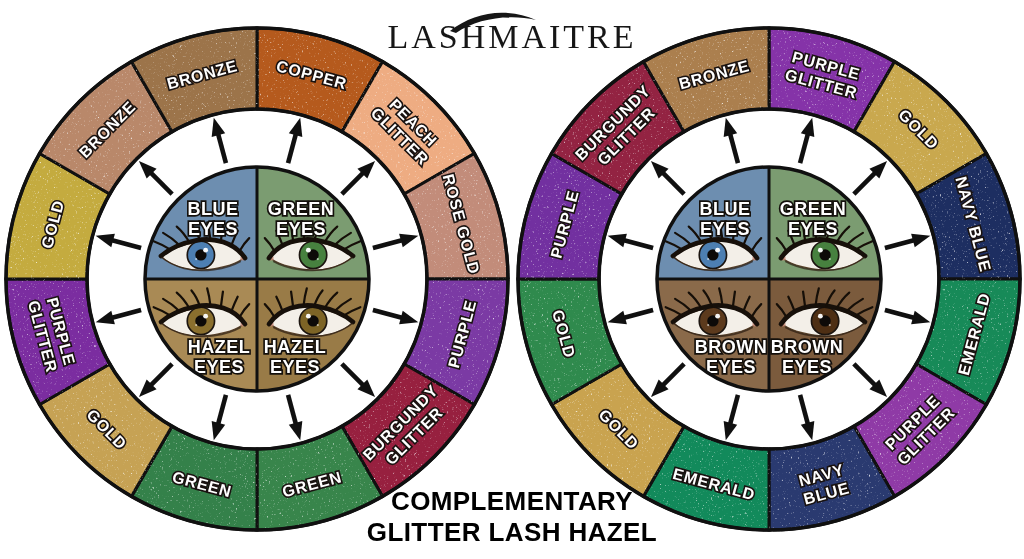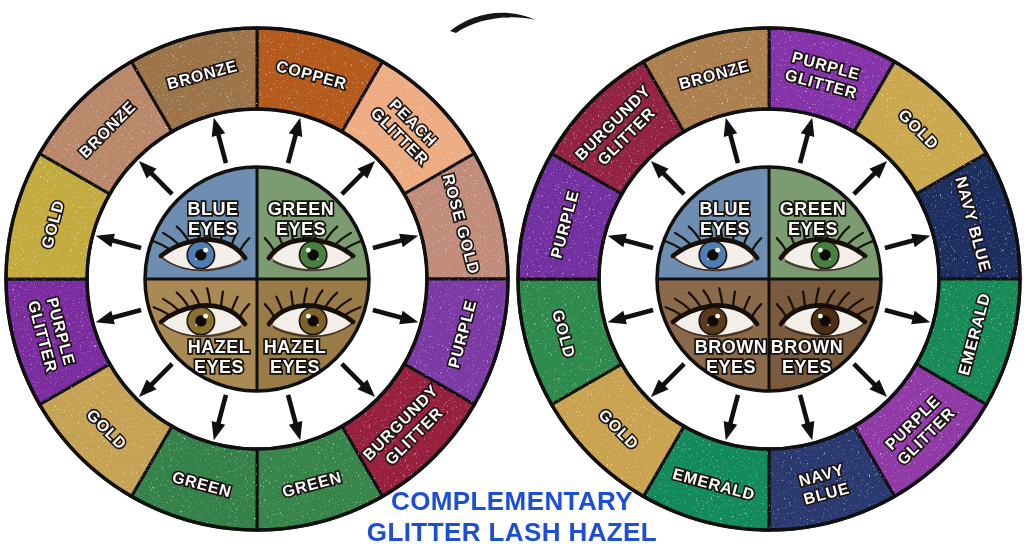--- a/index.html
+++ b/index.html
@@ -8,33 +8,34 @@
     overflow:hidden;font-family:"Liberation Sans",sans-serif;
   }
   .brand{
     position:absolute;top:20px;left:0;right:0;text-align:center;
     font-family:"Liberation Serif",serif;font-size:34px;font-weight:400;
     letter-spacing:3px;color:#161616;line-height:34px;
   }
   .swoosh{position:absolute;top:9px;left:448px;width:92px;height:24px;}
   .caption{
     position:absolute;top:486px;left:0;right:0;text-align:center;
-    font-weight:700;color:#1d4ed8;font-size:26px;line-height:31px;letter-spacing:0.4px;
+    font-weight:700;color:#000000;font-size:26px;line-height:31px;letter-spacing:0.4px;
   }
   svg text{font-family:"Liberation Sans",sans-serif;}
   .seg-label{font-size:16px;font-weight:700;letter-spacing:0.8px;
     fill:#ffffff;stroke:#191210;stroke-width:3.2px;paint-order:stroke;}
   .quad-label{font-size:18px;font-weight:700;letter-spacing:0.5px;
     fill:#ffffff;stroke:#14100c;stroke-width:3.4px;paint-order:stroke;}
 </style>
 </head>
 <body>
 
 <div class="stage">
 
+  <div class="brand">LASHMAITRE</div>
   <svg class="swoosh" viewBox="0 0 92 24">
     <path d="M2,22 C26,3 58,-2 88,11 C62,5 30,9 8,24 Z" fill="#161616"></path>
   </svg>
 
   <svg id="wheels" width="1024" height="559" viewBox="0 0 1024 559">
     <defs>
       <filter id="glitter" x="-2%" y="-2%" width="104%" height="104%" color-interpolation-filters="sRGB">
         <feTurbulence type="fractalNoise" baseFrequency="0.55" numOctaves="2" seed="8" result="n"></feTurbulence>
         <feColorMatrix in="n" type="matrix" values="0 0 0 0 1  0 0 0 0 1  0 0 0 0 1  1.4 1.4 1.4 0 -2.45" result="sp"></feColorMatrix>
         <feComposite in="sp" in2="SourceGraphic" operator="atop" result="o1"></feComposite>

